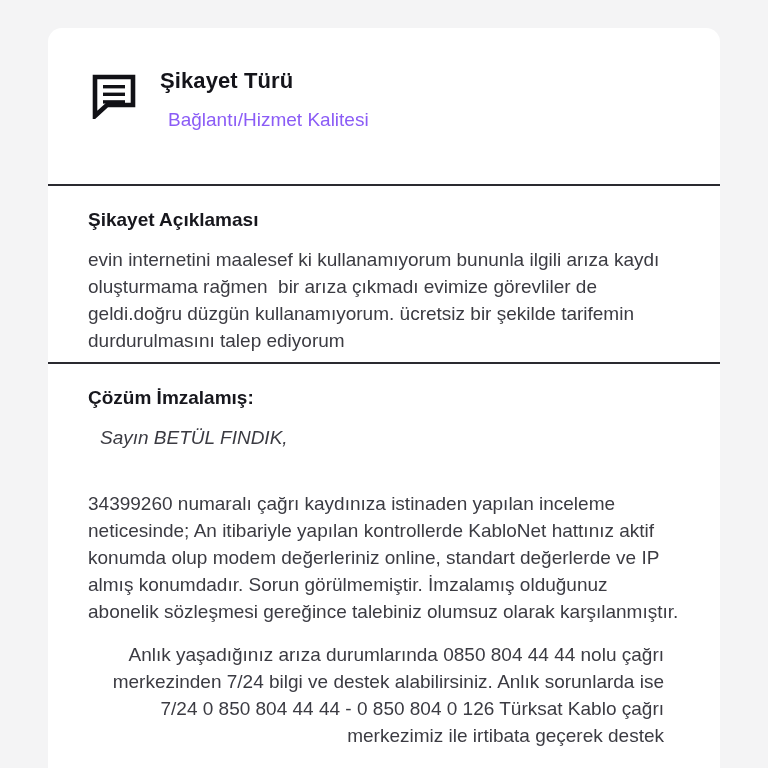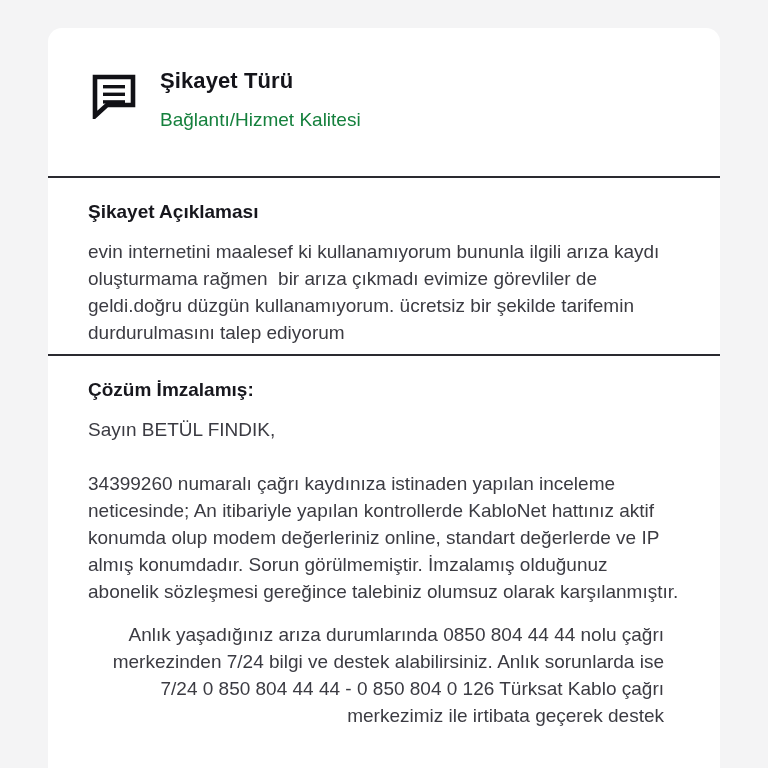--- a/index.html
+++ b/index.html
@@ -63,23 +63,23 @@
     font-size: 22px;
     font-weight: bold;
     color: #14141a;
     letter-spacing: 0.1px;
     line-height: 1.2;
     margin: 0 0 14px 0;
   }
   .header-subtitle {
     font-size: 19px;
     font-weight: 400;
-    color: #15803d;
+    color: #8b5cf6;
     line-height: 1.25;
-    margin: 0;
+    margin: 8px;
   }
 
   
   .divider {
     height: 2px;
     background: #2a2a30;
     width: 100%;
     margin: 0;
     border: 0;
   }
@@ -106,21 +106,22 @@
     white-space: pre-wrap;
     word-break: normal;
   }
   .section-complaint { padding-bottom: 8px; }
   .section-resolution { padding-bottom: 0; }
 
   .res-greeting {
     font-size: 19px;
     color: #3b3b42;
     line-height: 27px;
-    margin: 0;
+    margin: 12px;
+    font-style: italic;
   }
   .res-gap { height: 27px; }
   .res-body {
     font-size: 19px;
     color: #3b3b42;
     line-height: 27px;
     margin: 0;
     white-space: pre-wrap;
   }
   .res-contact {

